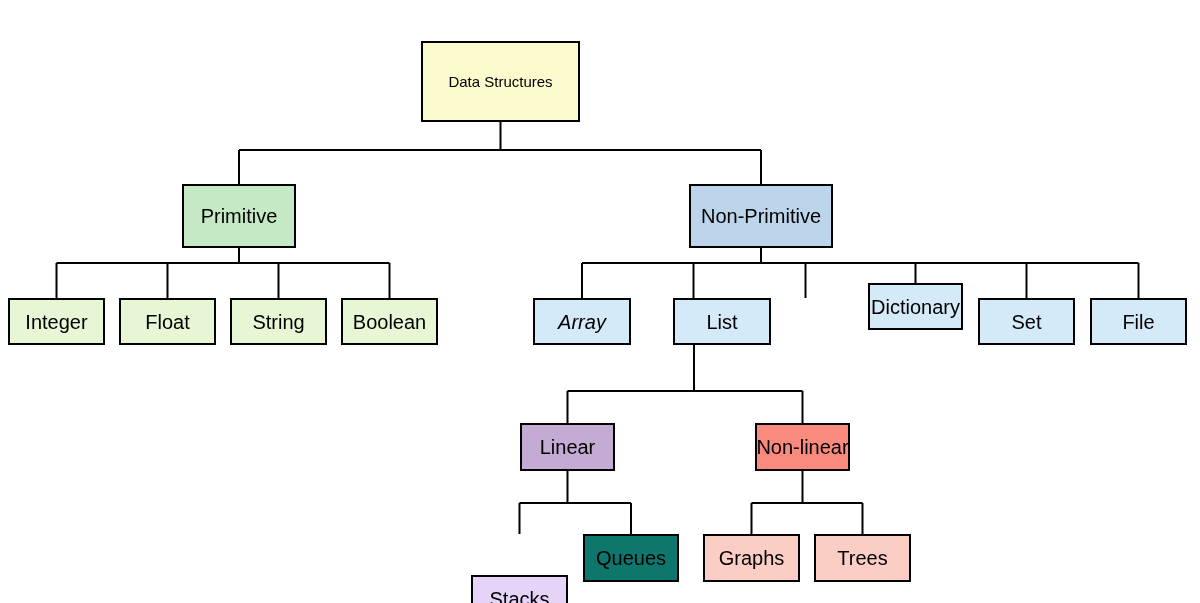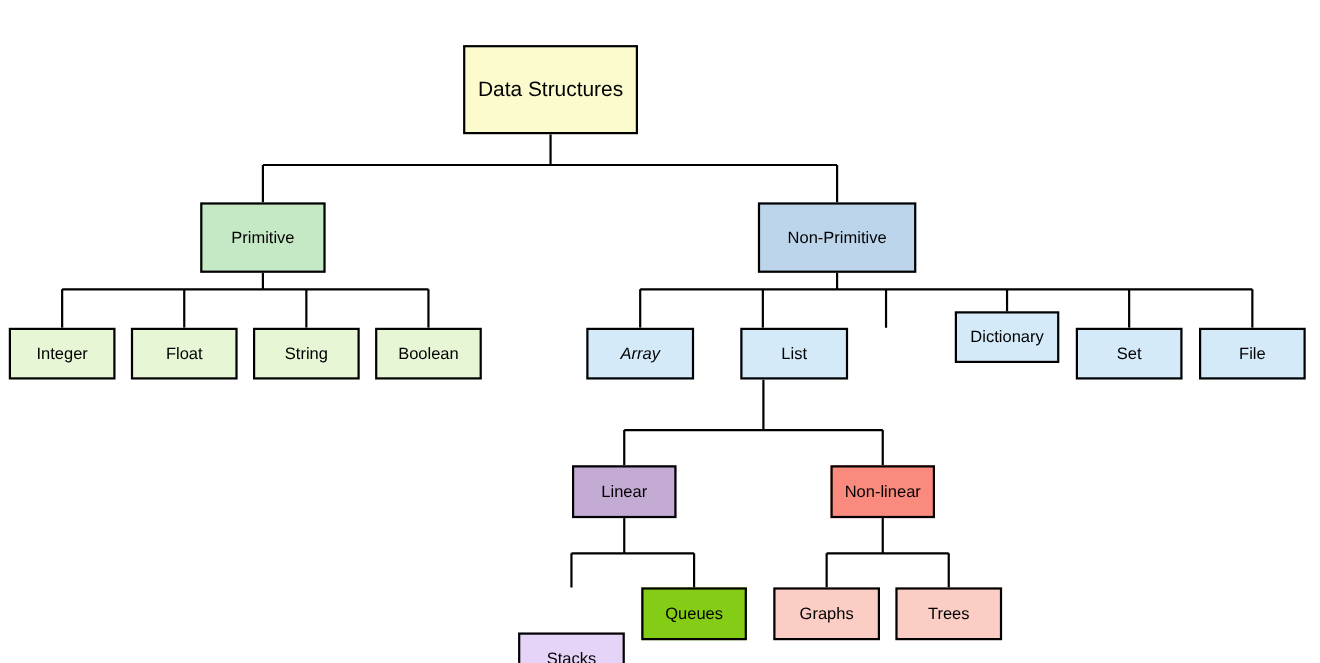--- a/index.html
+++ b/index.html
@@ -22,27 +22,27 @@
     width: 1200px;
     height: 603px;
   }
   .node {
     position: absolute;
     box-sizing: border-box;
     border: 2px solid #000000;
     display: flex;
     align-items: center;
     justify-content: center;
-    font-size: 15px;
+    font-size: 20px;
     color: #000000;
     text-align: center;
     white-space: nowrap;
     line-height: 1;
   }
-  .node.root { font-size: 19px; }
+  .node.root { font-size: 15px; }
 </style>
 </head>
 <body>
 
 <div class="canvas">
 
   <svg class="edges-layer" width="1200" height="603" viewBox="0 0 1200 603">
     <path fill="none" stroke="#000000" stroke-width="2" d="
       M500.5 122 V150 M239 150 H761 M239 150 V184 M761 150 V184
       M239 248 V263 M56.5 263 H389.5
@@ -78,19 +78,19 @@
   <div class="node" style="left: 978px; top: 298px; width: 97px; height: 47px; background: rgb(212, 234, 249);">Set</div>
 
   <div class="node" style="left: 1090px; top: 298px; width: 97px; height: 47px; background: rgb(212, 234, 249);">File</div>
 
   <div class="node" style="left: 520px; top: 423px; width: 95px; height: 48px; background: rgb(196, 171, 211);">Linear</div>
 
   <div class="node" style="left: 755px; top: 423px; width: 95px; height: 48px; background: rgb(250, 138, 126);">Non-linear</div>
 
   <div class="node" style="left: 471px; top: 534px; width: 97px; height: 48px; background: rgb(229, 212, 247); margin-top: 41px;">Stacks</div>
 
-  <div class="node" style="left: 583px; top: 534px; width: 96px; height: 48px; background: #84cc16;">Queues</div>
+  <div class="node" style="left: 583px; top: 534px; width: 96px; height: 48px; background: #0f766e;">Queues</div>
 
   <div class="node" style="left: 703px; top: 534px; width: 97px; height: 48px; background: rgb(251, 205, 196);">Graphs</div>
 
   <div class="node" style="left: 814px; top: 534px; width: 97px; height: 48px; background: rgb(251, 205, 196);">Trees</div>
 
 </div>
 
 </body></html>

